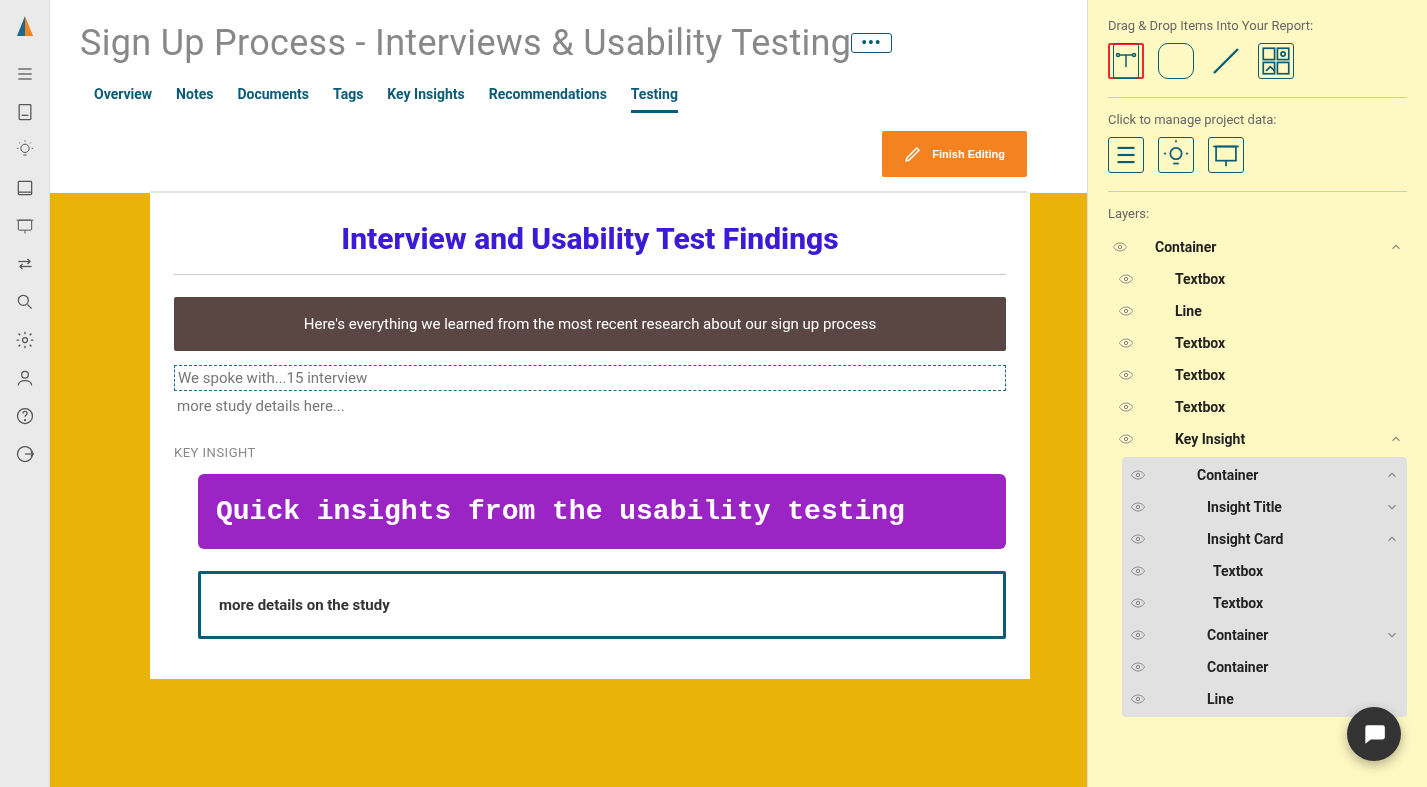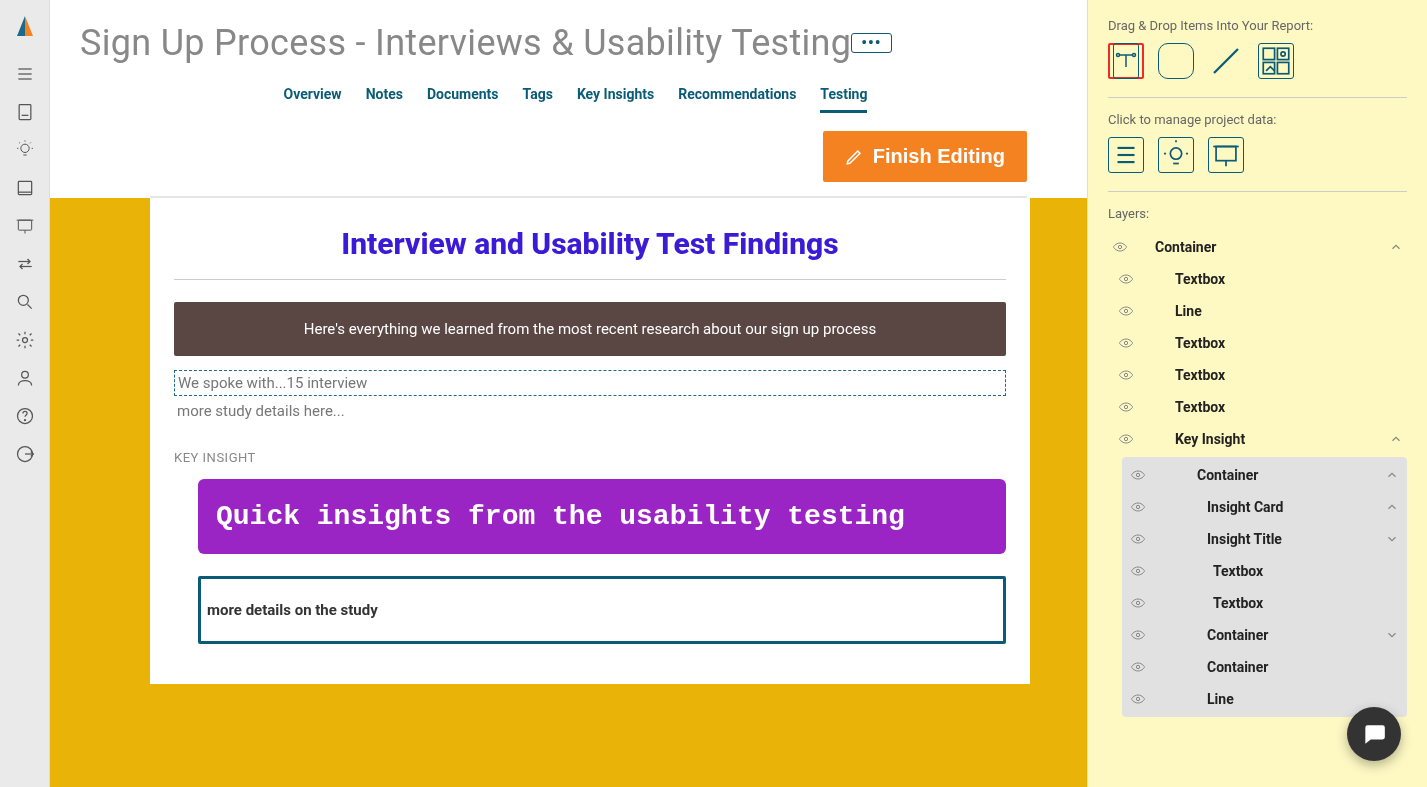--- a/index.html
+++ b/index.html
@@ -8,39 +8,39 @@
 
 .rail { width: 50px; background: #eaeaea; border-right: 1px solid #ddd; display: flex; flex-direction: column; align-items: center; padding-top: 14px; gap: 18px; }
 .rail .logo { width: 24px; height: 24px; margin-bottom: 8px; }
 .rail .icon { width: 20px; height: 20px; color: #555; cursor: pointer; display:flex; align-items:center; justify-content:center; }
 
 
 .main { flex: 1; display: flex; flex-direction: column; background: #fff; min-width:0; }
 .titlebar { padding: 22px 30px 10px 30px; display: flex; align-items: center; gap: 0; }
 .titlebar h1 { font-size: 36px; font-weight: 400; color: #888; letter-spacing: 0.3px; }
 .more-btn { border: 1.5px solid #0a5b76; border-radius: 3px; padding: 4px 9px; color: #0a5b76; font-size: 16px; cursor:pointer; line-height: 10px; font-weight:700; letter-spacing:1px;}
-.tabs { display: flex; gap: 24px; padding: 0 30px 0 44px; margin-top: 12px; justify-content: center;}
+.tabs { display: flex; gap: 24px; padding: 0 30px 0 44px; margin-top: 12px;}
 .tab { font-size: 14px; font-weight: 700; color: #0a5b76; padding-bottom: 8px; cursor: pointer; }
 .tab.active { border-bottom: 3px solid #0a5b76; }
 .toolbar-row { display:flex; justify-content:flex-end; padding: 18px 60px 0 30px; }
-.finish-btn { background: #f58220; color:#fff; border:none; font-weight:700; font-size:20px; padding: 14px 22px; display:flex; align-items:center; gap:10px; cursor:pointer; border-radius:2px; }
+.finish-btn { background: #f58220; color:#fff; border:none; font-weight:700; font-size:11px; padding: 14px 22px; display:flex; align-items:center; gap:10px; cursor:pointer; border-radius:2px; }
 .finish-btn svg { width:18px; height:18px; }
 
 .hr-top { border:none; border-top:2px solid #e5e5e5; margin: 14px 60px 0 100px; }
 
 .canvas-outer { flex:1; background:#eab308; margin: 0; padding: 0 0 0 0; overflow:auto; }
 .canvas { background:#fff; margin: 0 0 0 100px; width: 880px; padding: 28px 0 40px 0; }
 .report-title { text-align:center; color:#3b1bd6; font-weight:800; font-size:30px; margin: 0 24px 18px 24px; }
 .thin-line { border:none; border-top:1px solid #ccc; margin: 0 24px 22px 24px;}
 .brown-box { background:#5a4743; color:#fff; text-align:center; margin: 0 24px 14px 24px; padding: 18px 10px; font-size:15px; border-radius:2px; }
 .dashed-box { border:1px dashed #1b6a8a; margin: 0 24px 6px 24px; padding: 3px 6px 3px 3px; color:#777; font-size:15px; }
 .spoke-line2 { margin: 0 24px 30px 24px; color:#777; font-size:15px; padding-left:3px;}
 .ki-label { margin: 18px 24px 14px 24px; color:#888; font-size:13px; letter-spacing:0.5px; }
 .purple-box { background:#9a24c4; color:#fff; font-weight:800; font-size:28px; margin: 0 24px 22px 48px; padding: 22px 18px; border-radius:6px;font-family:Liberation Mono, monospace; }
-.outline-box { border:3px solid #0a5b76; margin: 0 24px 0 48px; padding: 22px 6px; font-size:15px; font-weight:700; color:#333; border-radius:2px; }
+.outline-box { border:3px solid #0a5b76; margin: 0 24px 0 48px; padding: 22px 18px; font-size:15px; font-weight:700; color:#333; border-radius:2px; }
 
 
 .side { width: 340px; background:#fef9c3; border-left:1px solid #ddd; padding: 18px 20px; overflow:auto; font-size:13px; color:#555;}
 .side-label { font-size:13px; color:#666; margin-bottom:10px;}
 .tool-row { display:flex; gap:14px; align-items:center; margin-bottom:18px;}
 .tool { width:36px; height:36px; border:1.5px solid #0a5b76; border-radius:6px; display:flex; align-items:center; justify-content:center; color:#0a5b76; cursor:pointer; background:#fff0; }
 .tool.rounded { border-radius:10px; }
 .tool.noborder { border:none; }
 .tool.selected-wrap { border:2px solid #f02a2a; padding:3px; border-radius:2px; background:transparent;}
 .tool.selected-wrap .inner { width:36px; height:36px; border:1.5px solid #0a5b76; border-radius:3px; display:flex; align-items:center; justify-content:center; }
@@ -309,38 +309,38 @@
       <div class="layer-row bold">
           <svg class="eye" viewBox="0 0 24 24" fill="none" stroke="currentColor" stroke-width="1.5">
             <path d="M2 12s3.5-6 10-6 10 6 10 6-3.5 6-10 6-10-6-10-6z"></path>
             <circle cx="12" cy="12" r="2.5"></circle>
           </svg>
           <span class="lbl">Container</span>
           <svg class="chev" viewBox="0 0 24 24" fill="none" stroke="currentColor" stroke-width="2">
             <polyline points="6,15 12,9 18,15"></polyline>
           </svg>
         </div>
+      <div class="layer-row">
+          <svg class="eye" viewBox="0 0 24 24" fill="none" stroke="currentColor" stroke-width="1.5">
+            <path d="M2 12s3.5-6 10-6 10 6 10 6-3.5 6-10 6-10-6-10-6z"></path>
+            <circle cx="12" cy="12" r="2.5"></circle>
+          </svg>
+          <span class="lbl" style="padding-left:34px;">Insight Title</span>
+          <svg class="chev" viewBox="0 0 24 24" fill="none" stroke="currentColor" stroke-width="2">
+            <polyline points="6,9 12,15 18,9"></polyline>
+          </svg>
+        </div>
       <div class="layer-row bold">
           <svg class="eye" viewBox="0 0 24 24" fill="none" stroke="currentColor" stroke-width="1.5">
             <path d="M2 12s3.5-6 10-6 10 6 10 6-3.5 6-10 6-10-6-10-6z"></path>
             <circle cx="12" cy="12" r="2.5"></circle>
           </svg>
           <span class="lbl" style="padding-left:34px;">Insight Card</span>
           <svg class="chev" viewBox="0 0 24 24" fill="none" stroke="currentColor" stroke-width="2">
             <polyline points="6,15 12,9 18,15"></polyline>
-          </svg>
-        </div>
-      <div class="layer-row">
-          <svg class="eye" viewBox="0 0 24 24" fill="none" stroke="currentColor" stroke-width="1.5">
-            <path d="M2 12s3.5-6 10-6 10 6 10 6-3.5 6-10 6-10-6-10-6z"></path>
-            <circle cx="12" cy="12" r="2.5"></circle>
-          </svg>
-          <span class="lbl" style="padding-left:34px;">Insight Title</span>
-          <svg class="chev" viewBox="0 0 24 24" fill="none" stroke="currentColor" stroke-width="2">
-            <polyline points="6,9 12,15 18,9"></polyline>
           </svg>
         </div>
       <div class="layer-row deep">
           <svg class="eye" viewBox="0 0 24 24" fill="none" stroke="currentColor" stroke-width="1.5">
             <path d="M2 12s3.5-6 10-6 10 6 10 6-3.5 6-10 6-10-6-10-6z"></path>
             <circle cx="12" cy="12" r="2.5"></circle>
           </svg>
           <span class="lbl">Textbox</span>
         </div>
       <div class="layer-row deep">

